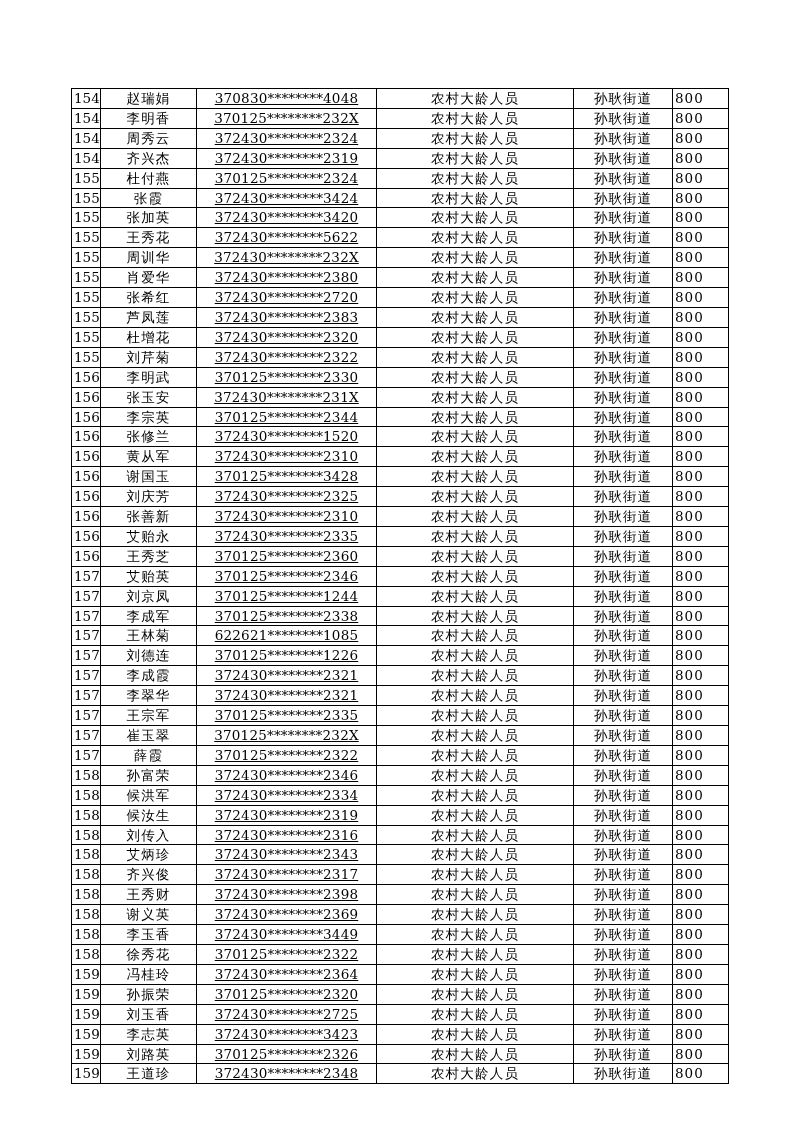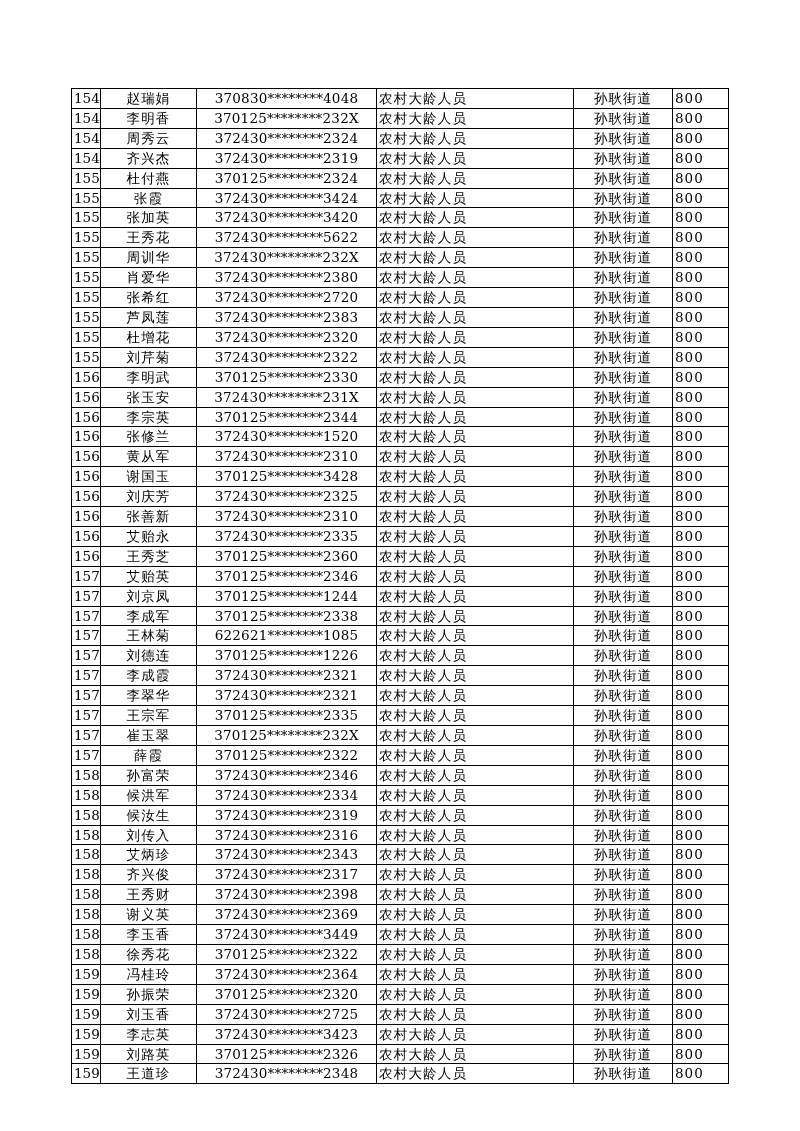--- a/index.html
+++ b/index.html
@@ -57,22 +57,24 @@
   td.name {
     text-align: center;
     letter-spacing: 1.2px;
     font-size: 14px;
     margin-top: 48px;
   }
   td.idnum {
     text-align: center;
     font-size: 13.5px;
     letter-spacing: 0.2px;
+    text-decoration: underline;
   }
   td.cat {
+    text-align: center;
     letter-spacing: 1.2px;
     font-size: 14px;
   }
   td.street {
     text-align: center;
     letter-spacing: 1px;
     font-size: 14px;
     margin-top: 28px;
   }
   td.amt {

